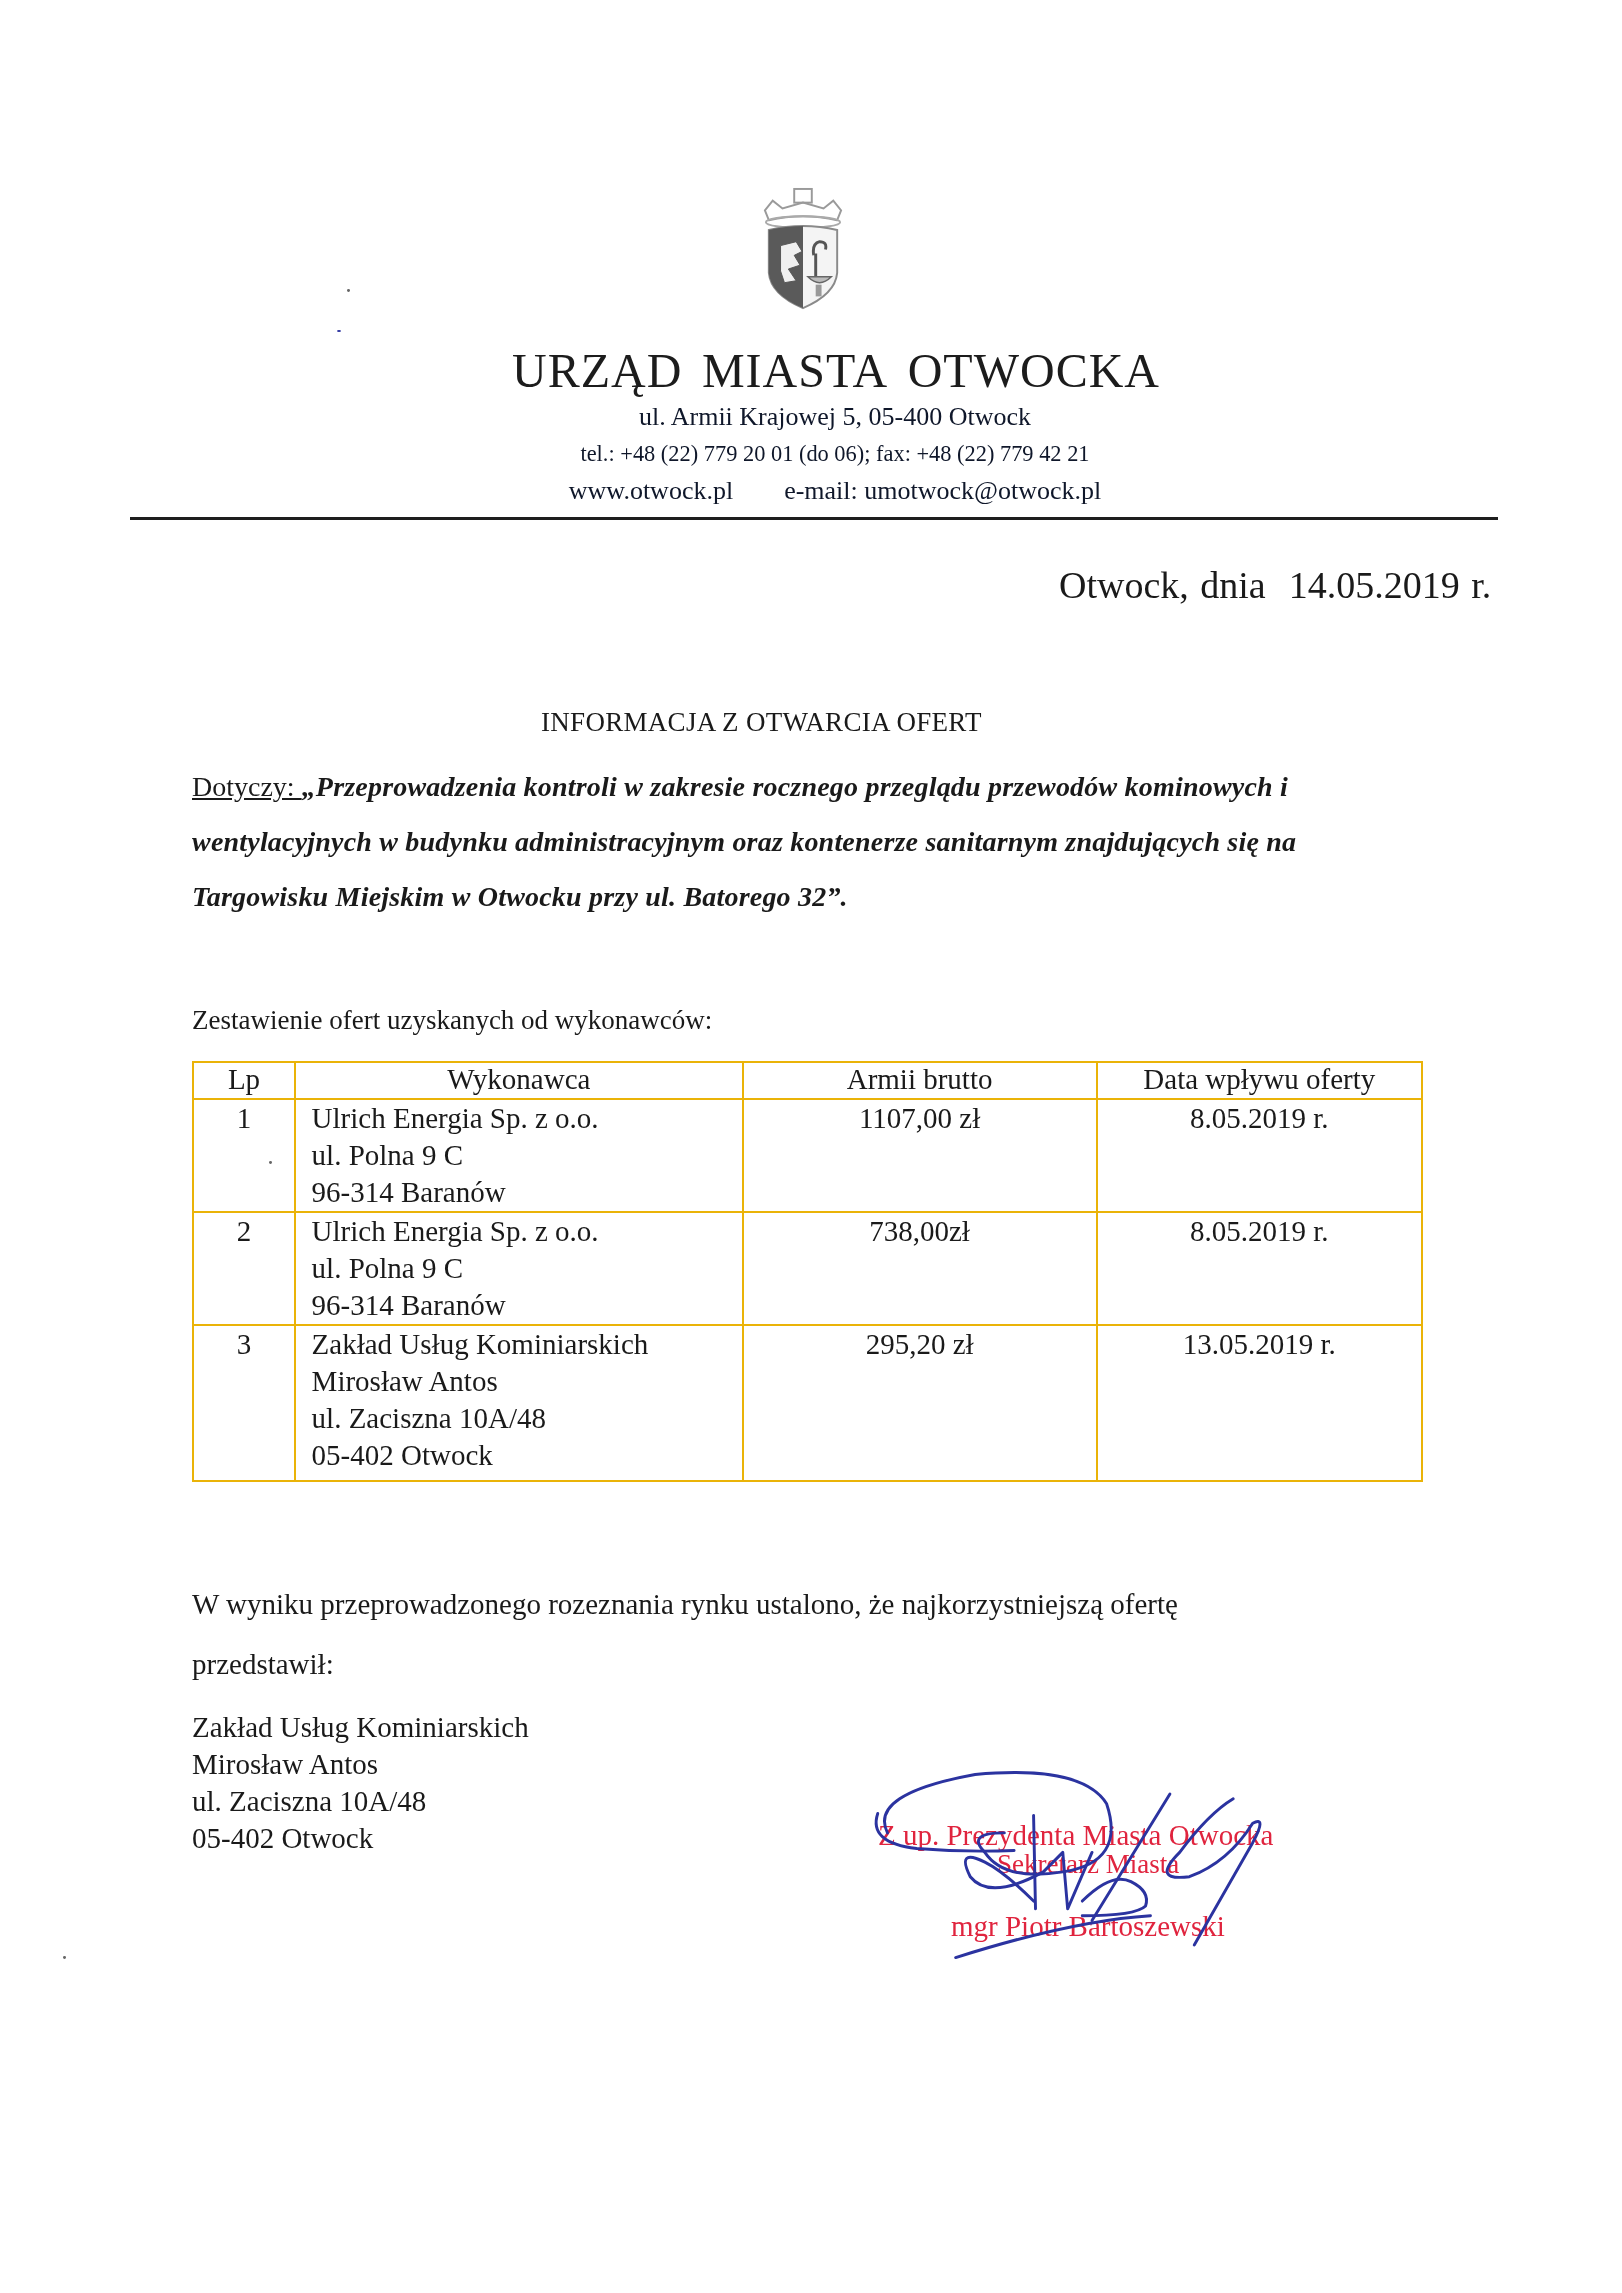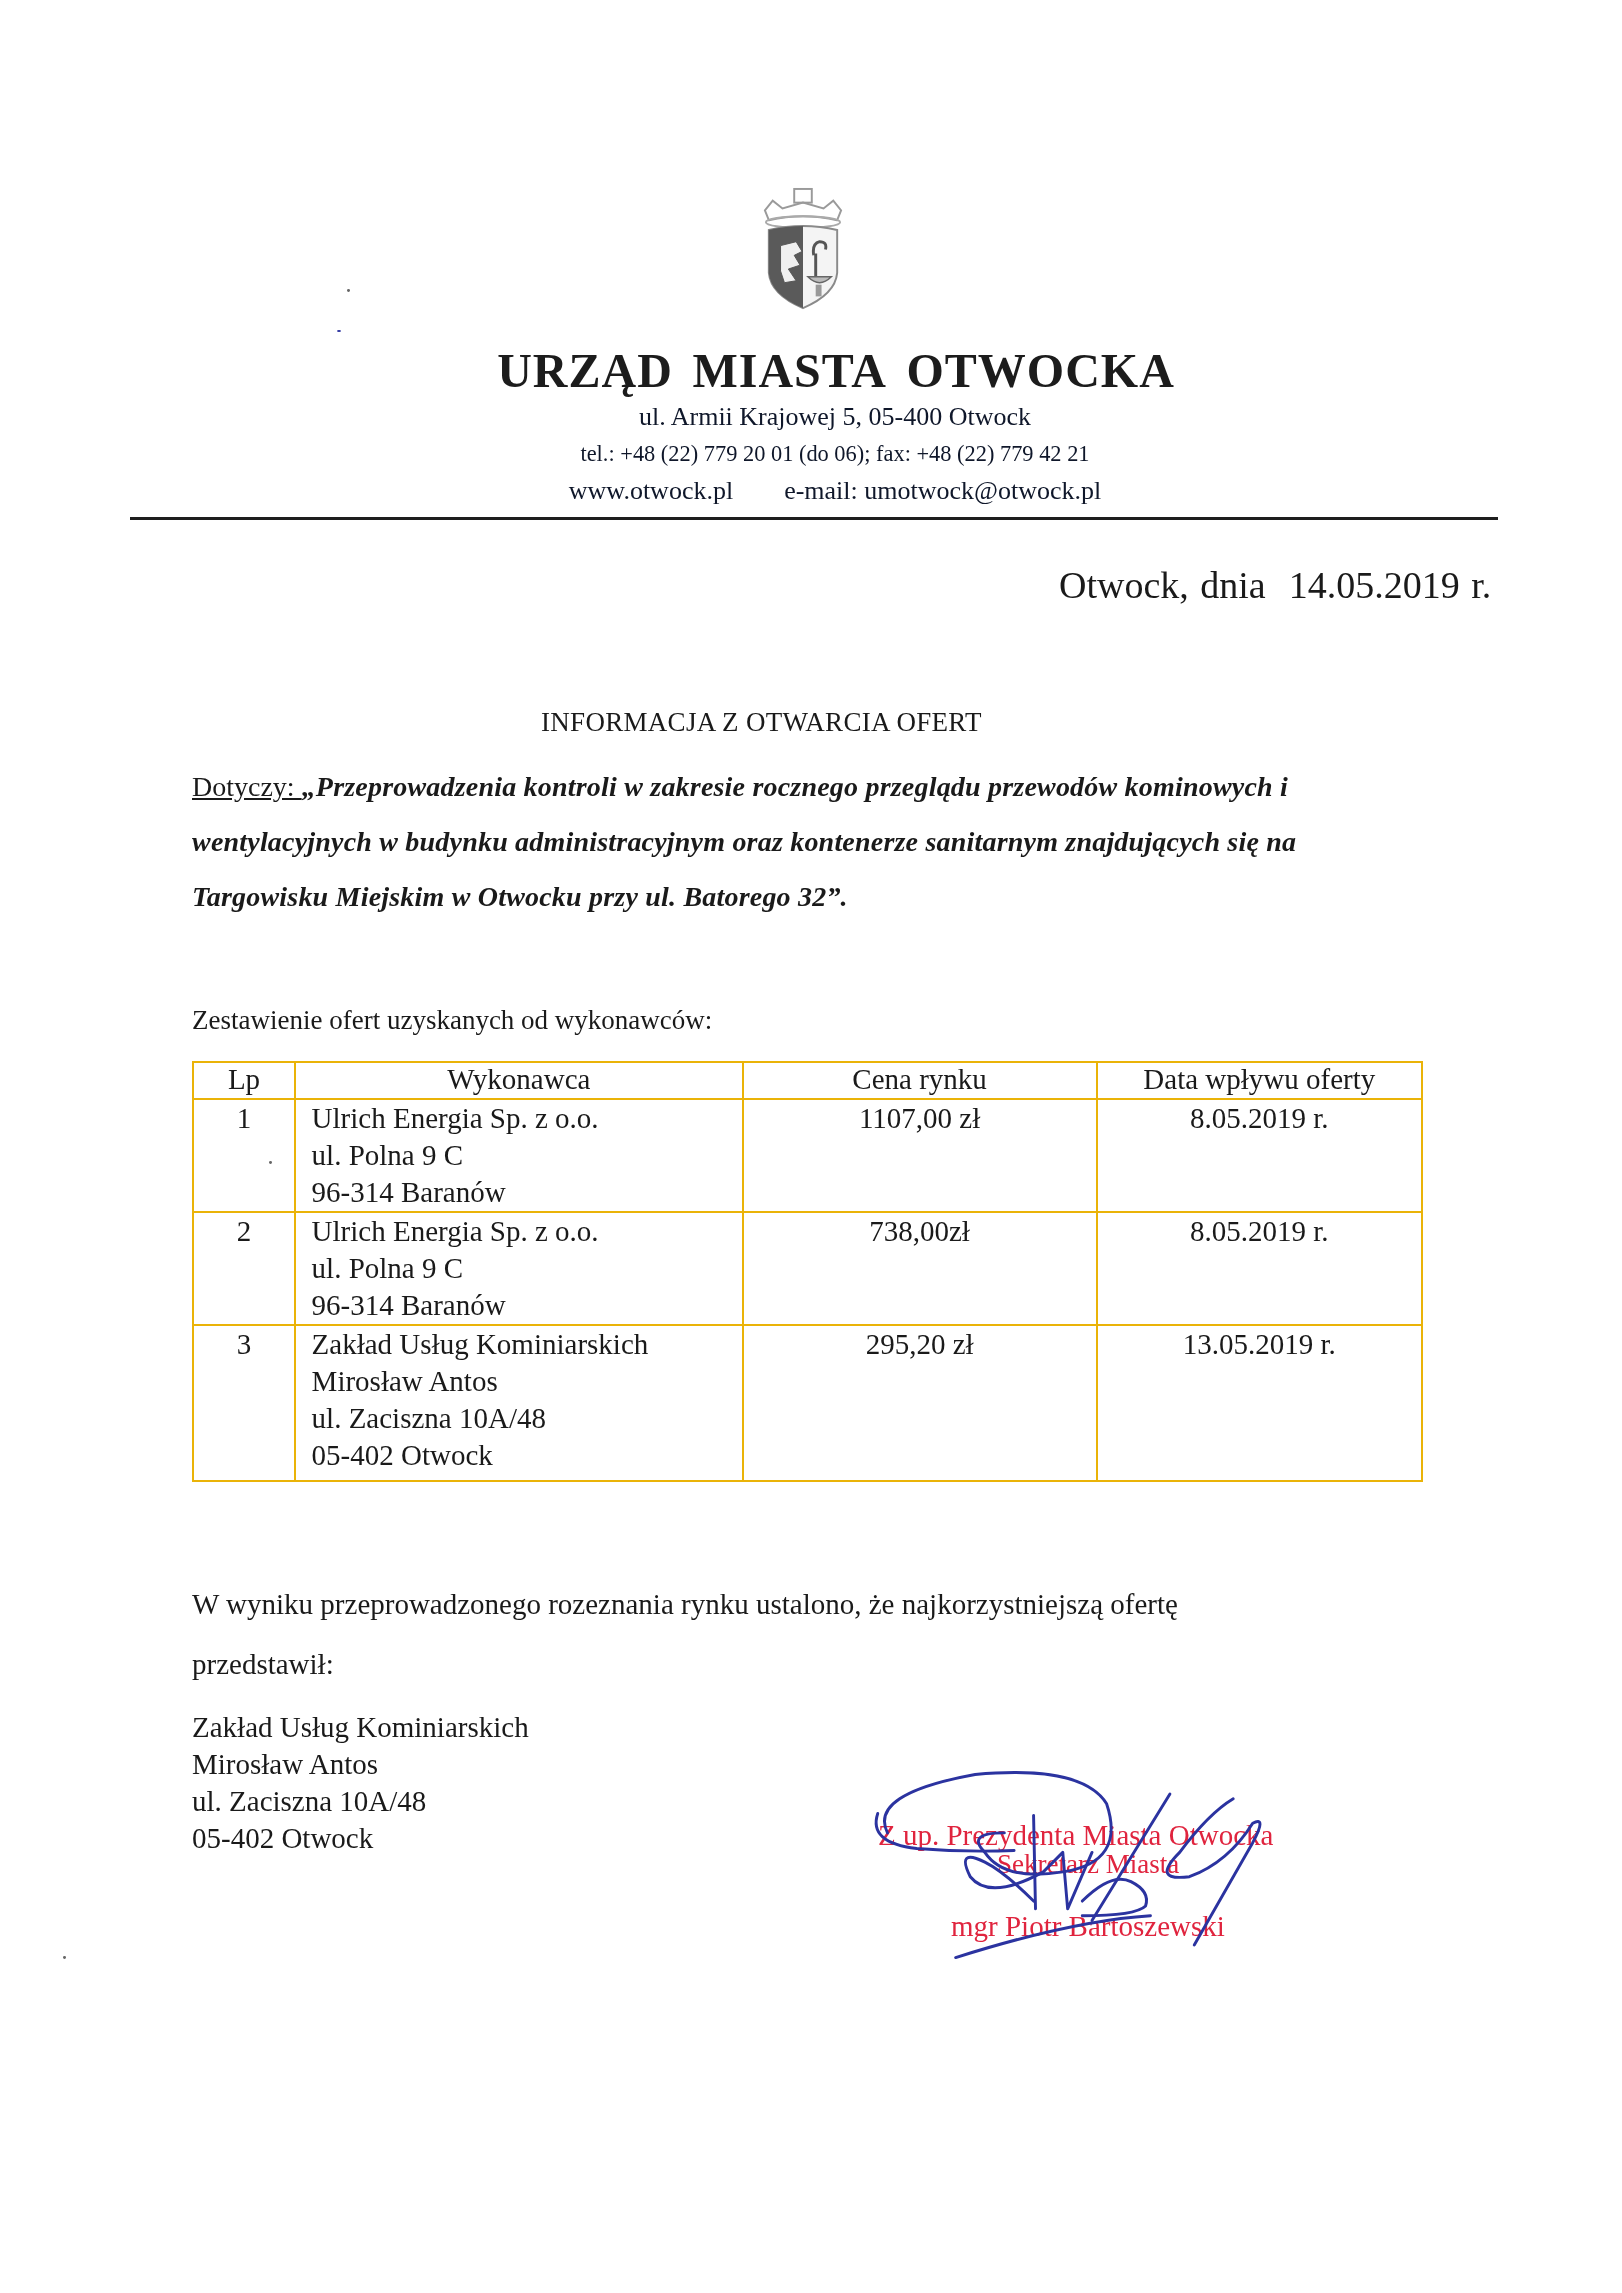--- a/index.html
+++ b/index.html
@@ -20,21 +20,21 @@
     
     #crest {
       left: 759px; top: 187px; width: 88px; height: 125px;
     }
 
     
     .hdr-title {
       left: 0; width: 1623px; top: 343px;
       text-align: center;
       font-size: 48px;
-      font-weight: bold;
+      font-weight: normal;
       letter-spacing: 1px;
       color: #1c1c1c;
       padding-left: 49px;
       box-sizing: border-box;
     }
     .hdr-title span { margin: 0 9.8px; }
     .hdr-line {
       left: 0; width: 1623px;
       text-align: center;
       font-size: 26px;
@@ -171,21 +171,21 @@
   <span class="lead">Dotyczy: </span><span class="ital">„Przeprowadzenia kontroli w zakresie rocznego przeglądu przewodów kominowych i wentylacyjnych w budynku administracyjnym oraz kontenerze sanitarnym znajdujących się na Targowisku Miejskim w Otwocku przy ul. Batorego 32”.</span>
 </div>
 
 <div class="abs summary-label">Zestawienie ofert uzyskanych od wykonawców:</div>
 
 <table class="offers">
   <thead>
     <tr>
       <th>Lp</th>
       <th>Wykonawca</th>
-      <th>Cena rynku</th>
+      <th>Armii brutto</th>
       <th>Data wpływu oferty</th>
     </tr>
   </thead>
   <tbody>
     <tr class="row-short">
       <td class="lp">1</td>
       <td class="contractor">
         <span class="cell-line">Ulrich Energia Sp. z o.o.</span>
         <span class="cell-line">ul. Polna 9 C</span>
         <span class="cell-line">96-314 Baranów</span>

